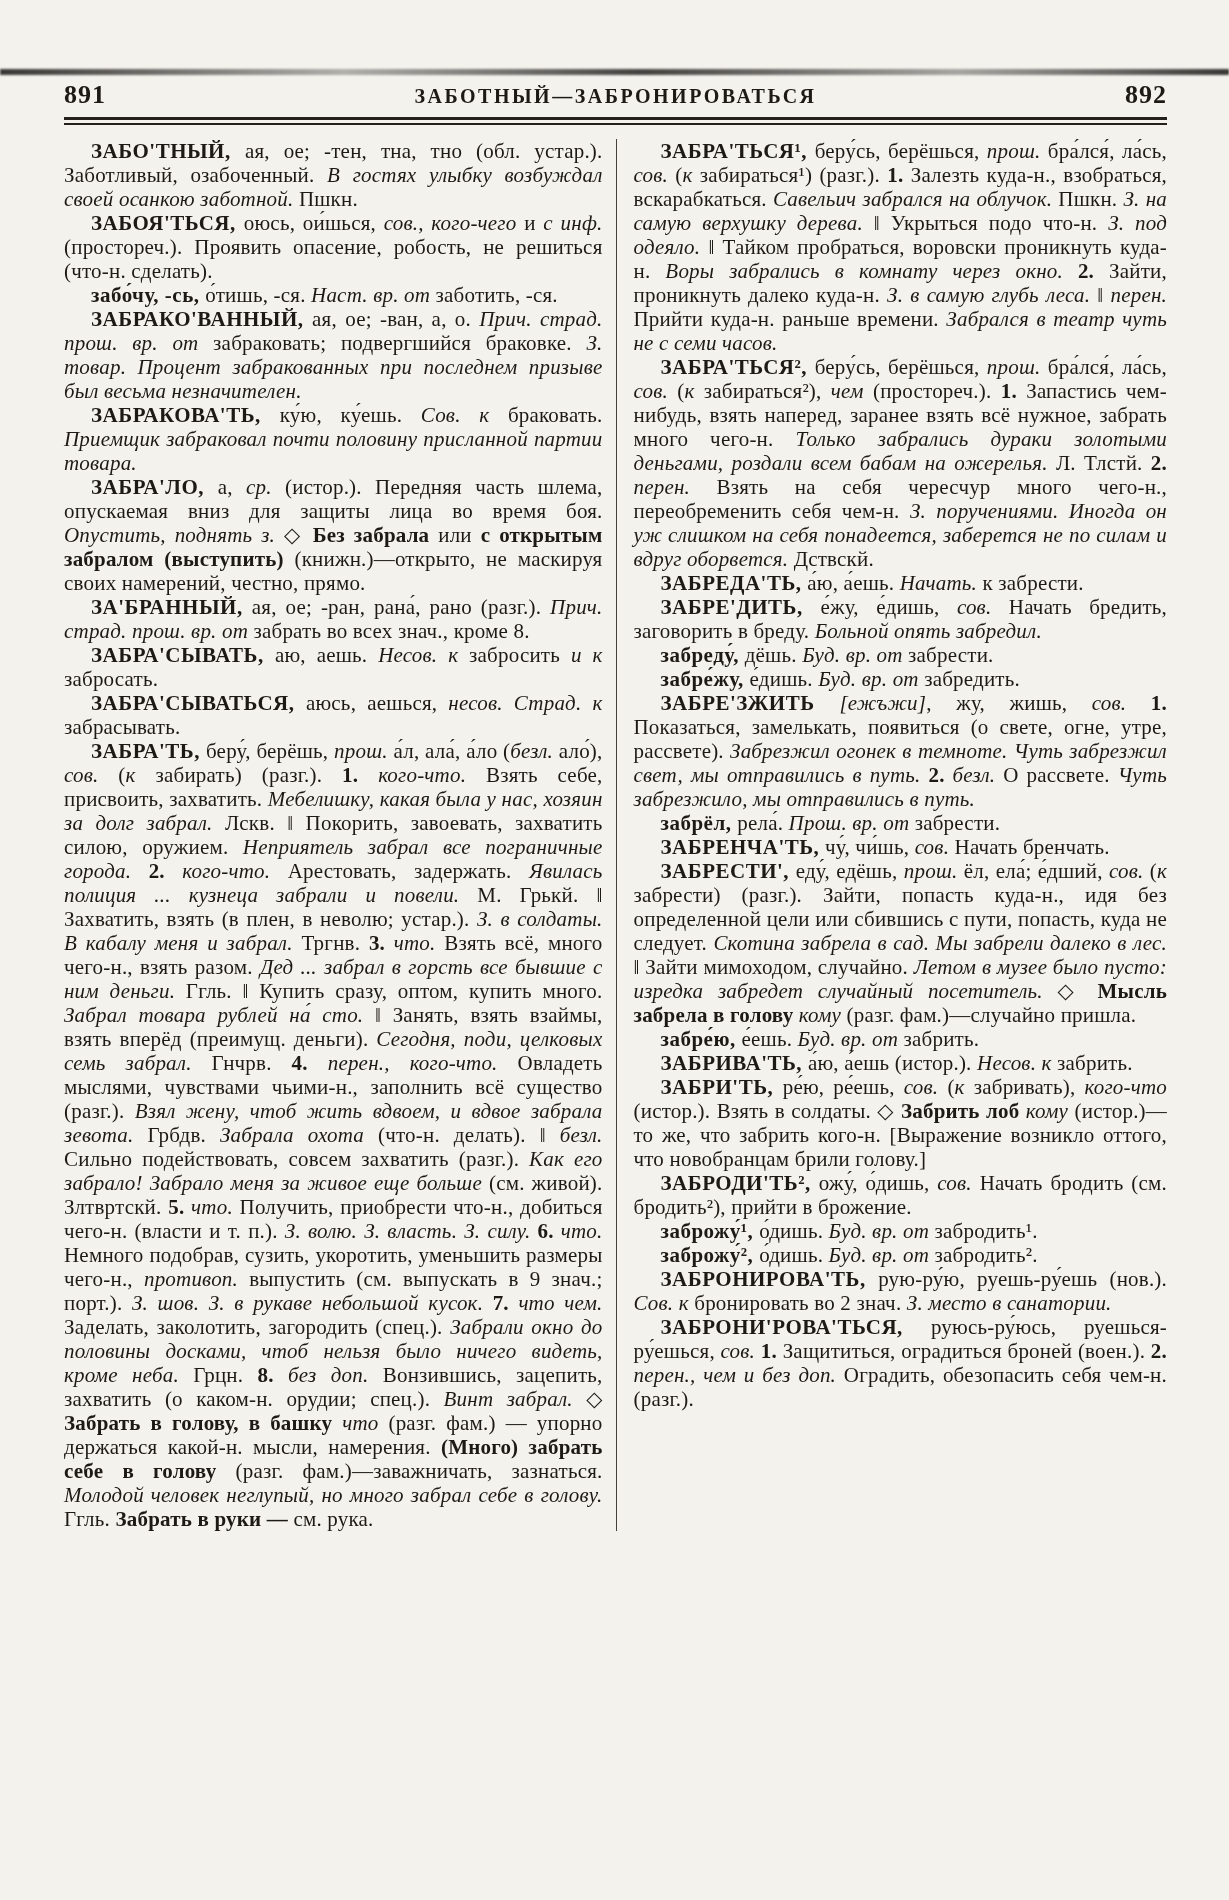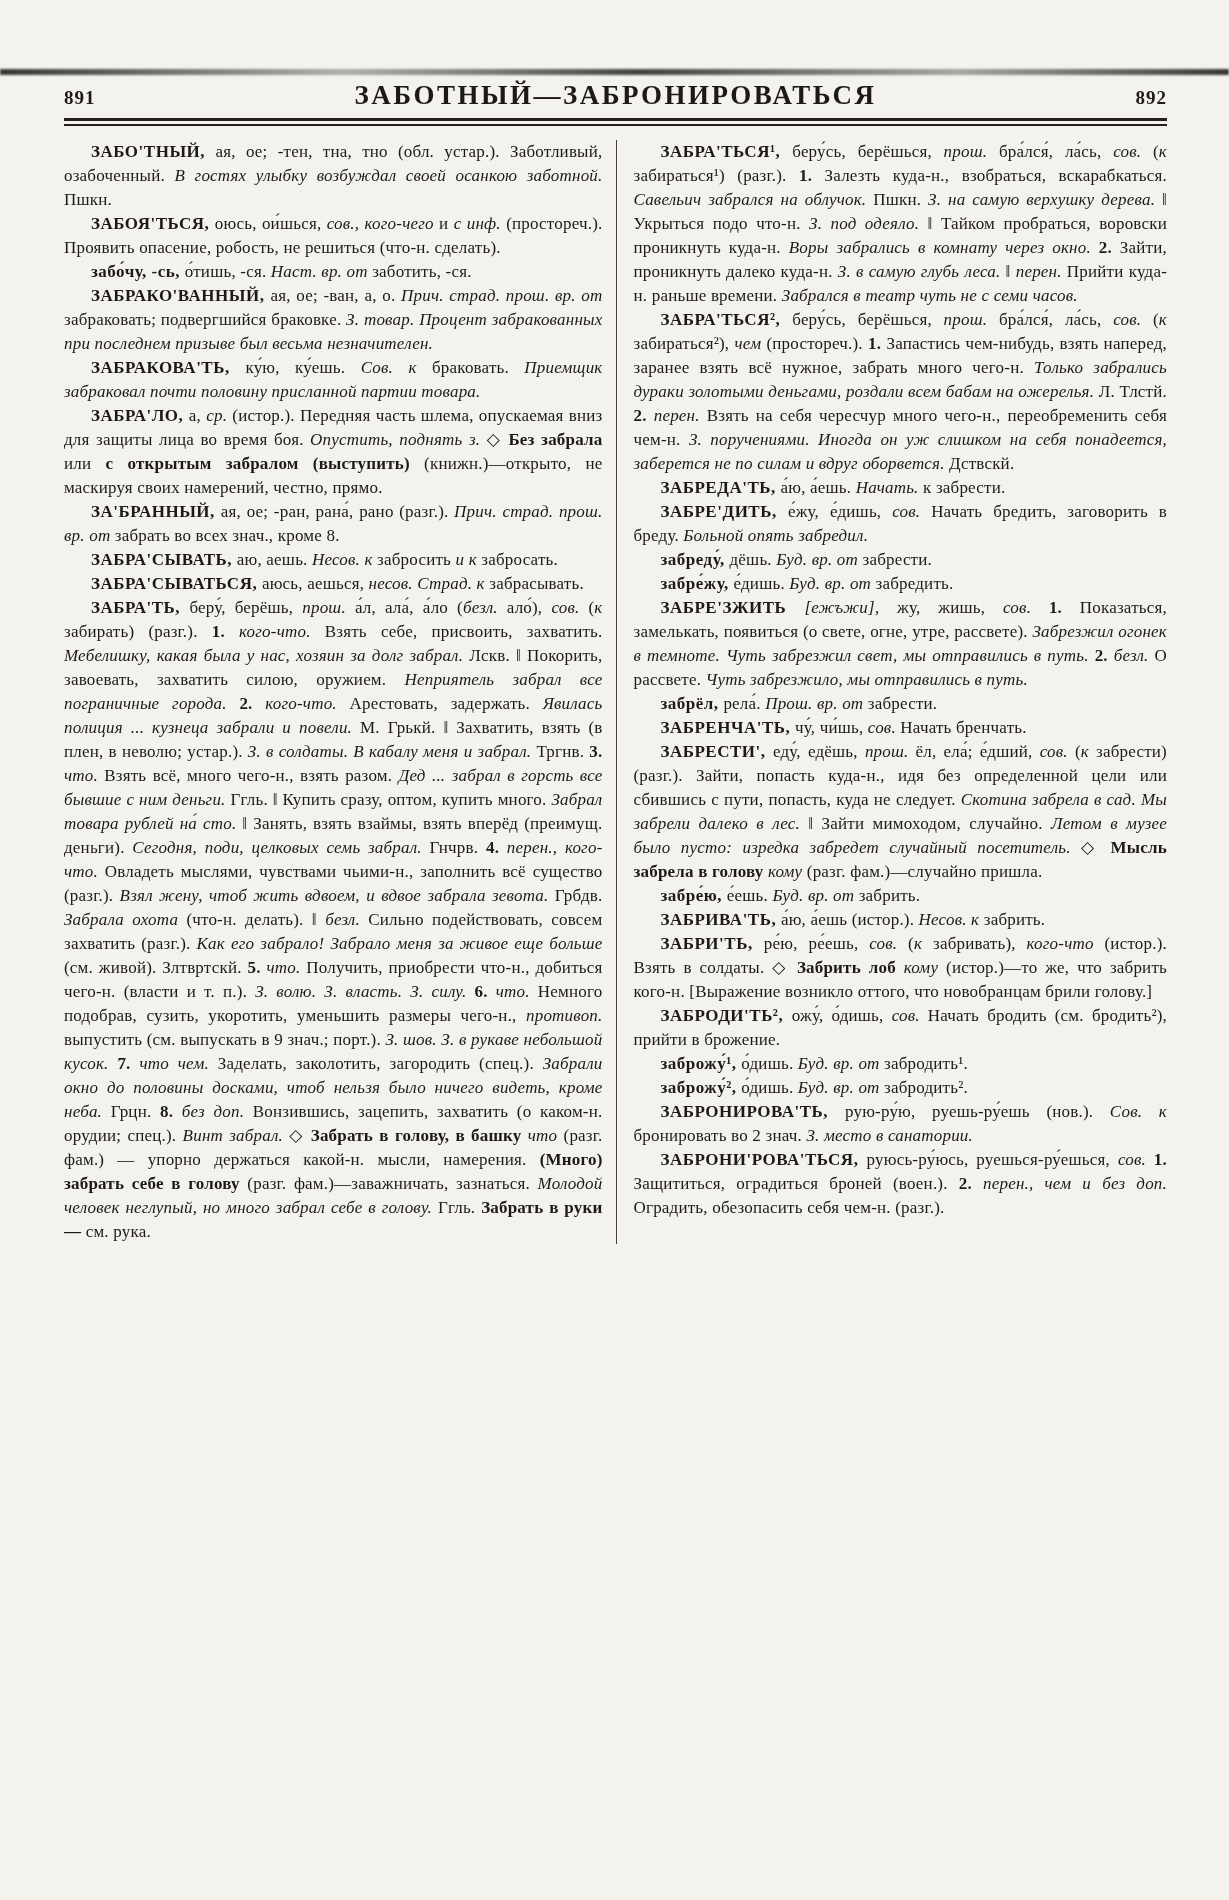--- a/index.html
+++ b/index.html
@@ -14,34 +14,34 @@
   .scan-edge{
     position:absolute;left:0;top:69px;width:100%;height:6px;
     background:linear-gradient(90deg, rgba(25,23,20,.85), rgba(25,23,20,.3) 28%, rgba(25,23,20,.8) 52%, rgba(25,23,20,.35) 78%, rgba(25,23,20,.85));
     filter:blur(1px);
   }
   .page{padding:80px 62px 0 64px;}
   .head{
     display:flex;justify-content:space-between;align-items:baseline;
     font-weight:bold;
   }
-  .pagenum{font-size:19px;letter-spacing:1px;}
-  .runhead{font-size:27px;letter-spacing:2.5px;}
+  .pagenum{font-size:26px;letter-spacing:1px;}
+  .runhead{font-size:20px;letter-spacing:2.5px;}
   .double-rule{
     margin-top:7px;height:3px;
     border-top:3px solid #24211d;
     border-bottom:2px solid #24211d;
   }
   .cols{display:flex;margin-top:14px;}
   .col{width:50%;box-sizing:border-box;}
   .col-left{padding-right:13px;}
   .col-right{padding-left:17px;border-left:1.5px solid #45403a;}
   p.entry{
     margin:0;
-    font-size:17px;
+    font-size:21px;
     line-height:24px;
     text-indent:27px;
     text-align:justify;
     letter-spacing:0.2px;
   }
   .s-h{font-weight:bold;letter-spacing:.5px;}
   .s-b{font-weight:bold;}
   .s-i{font-style:italic;}
   .s-n{}
 </style>

